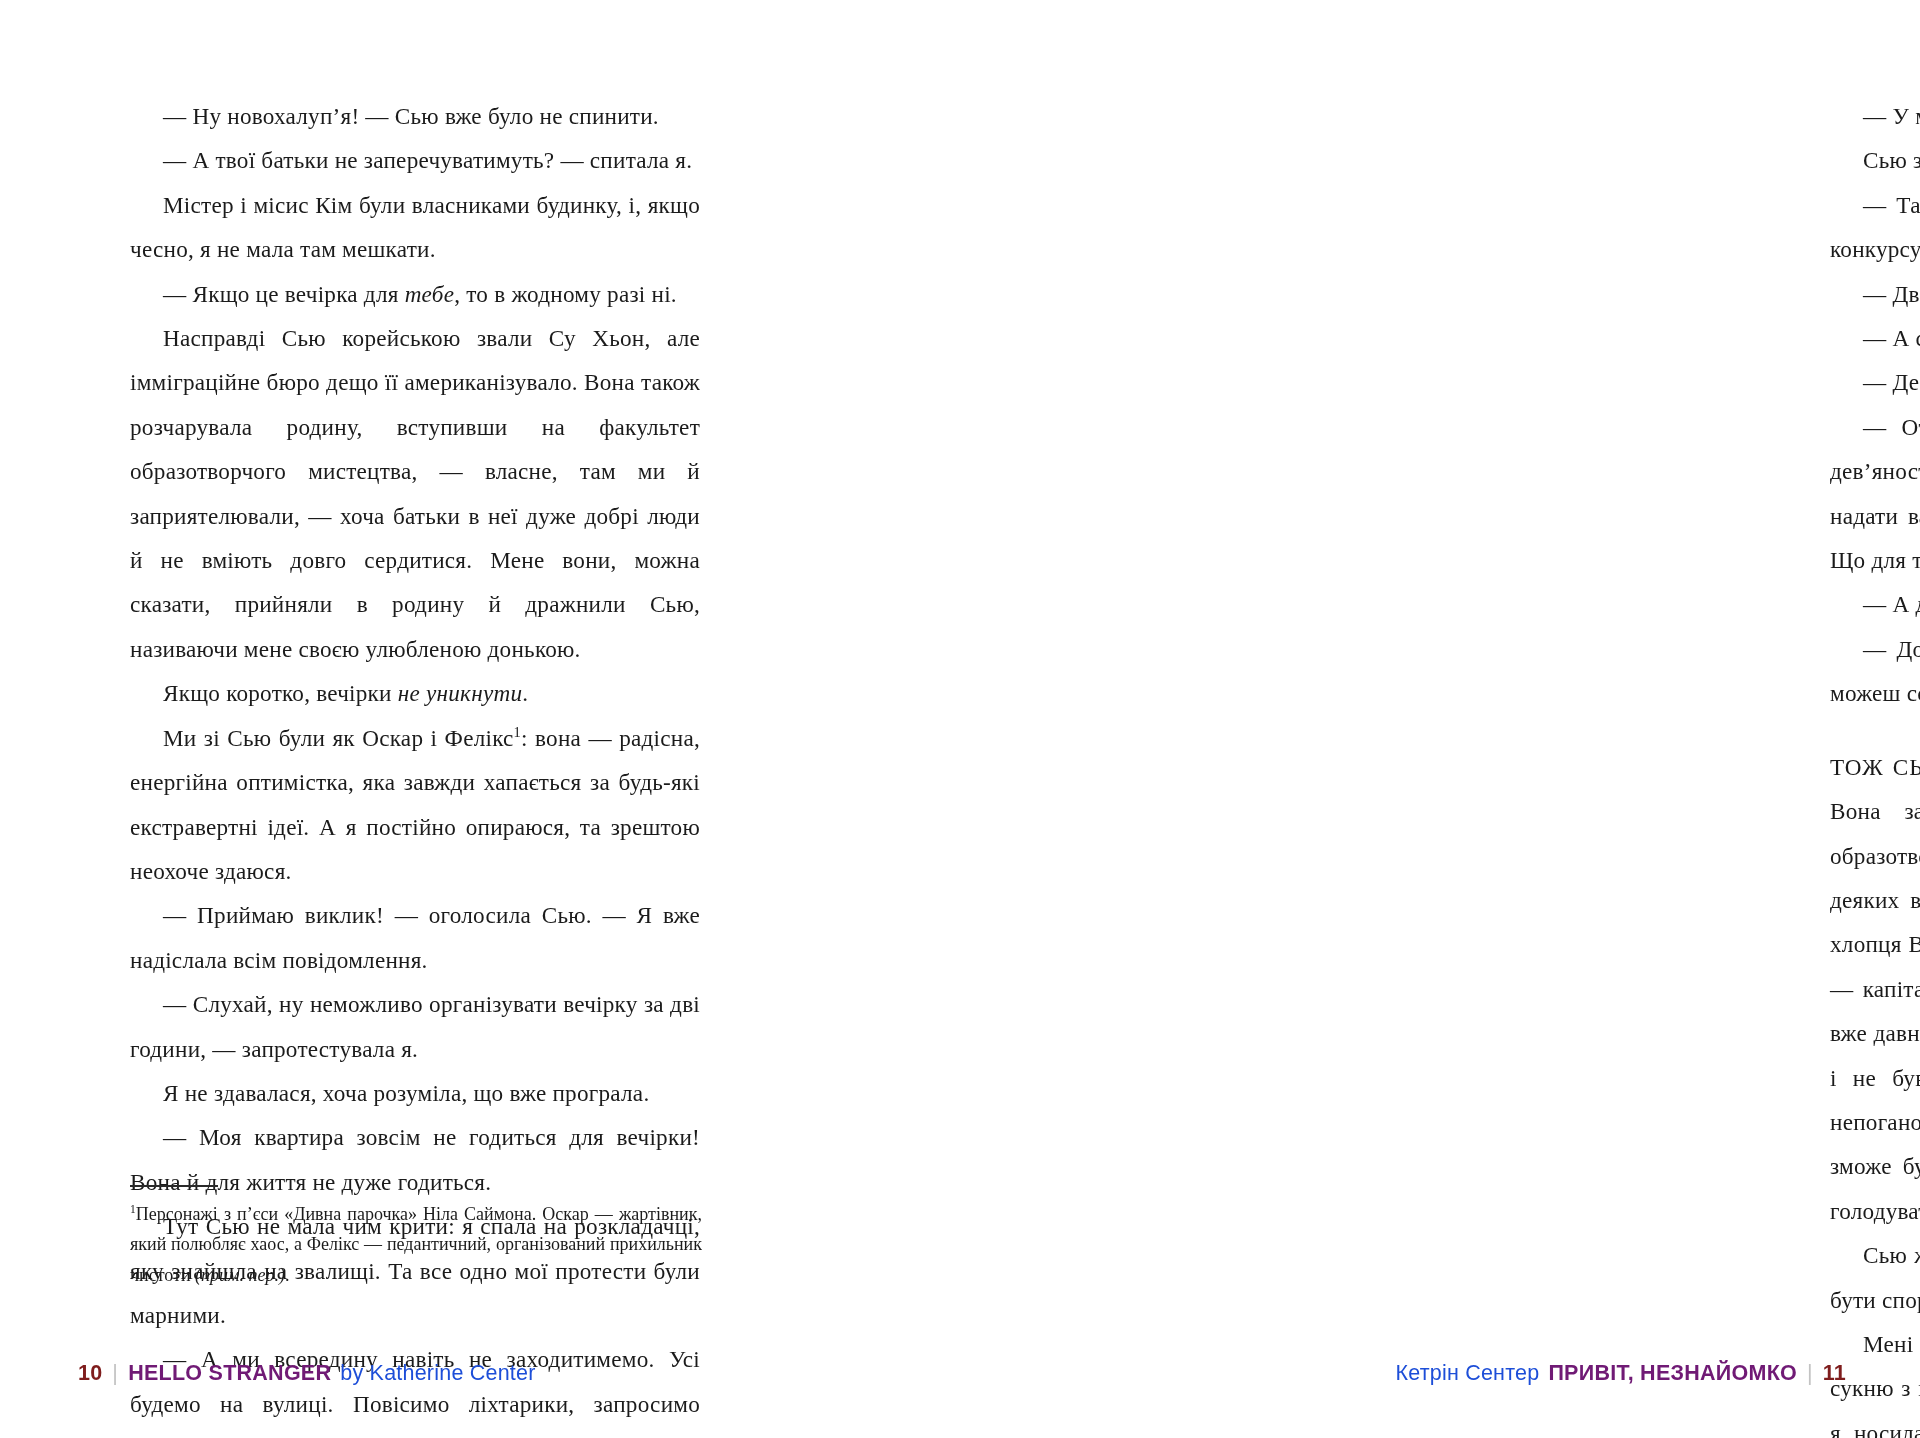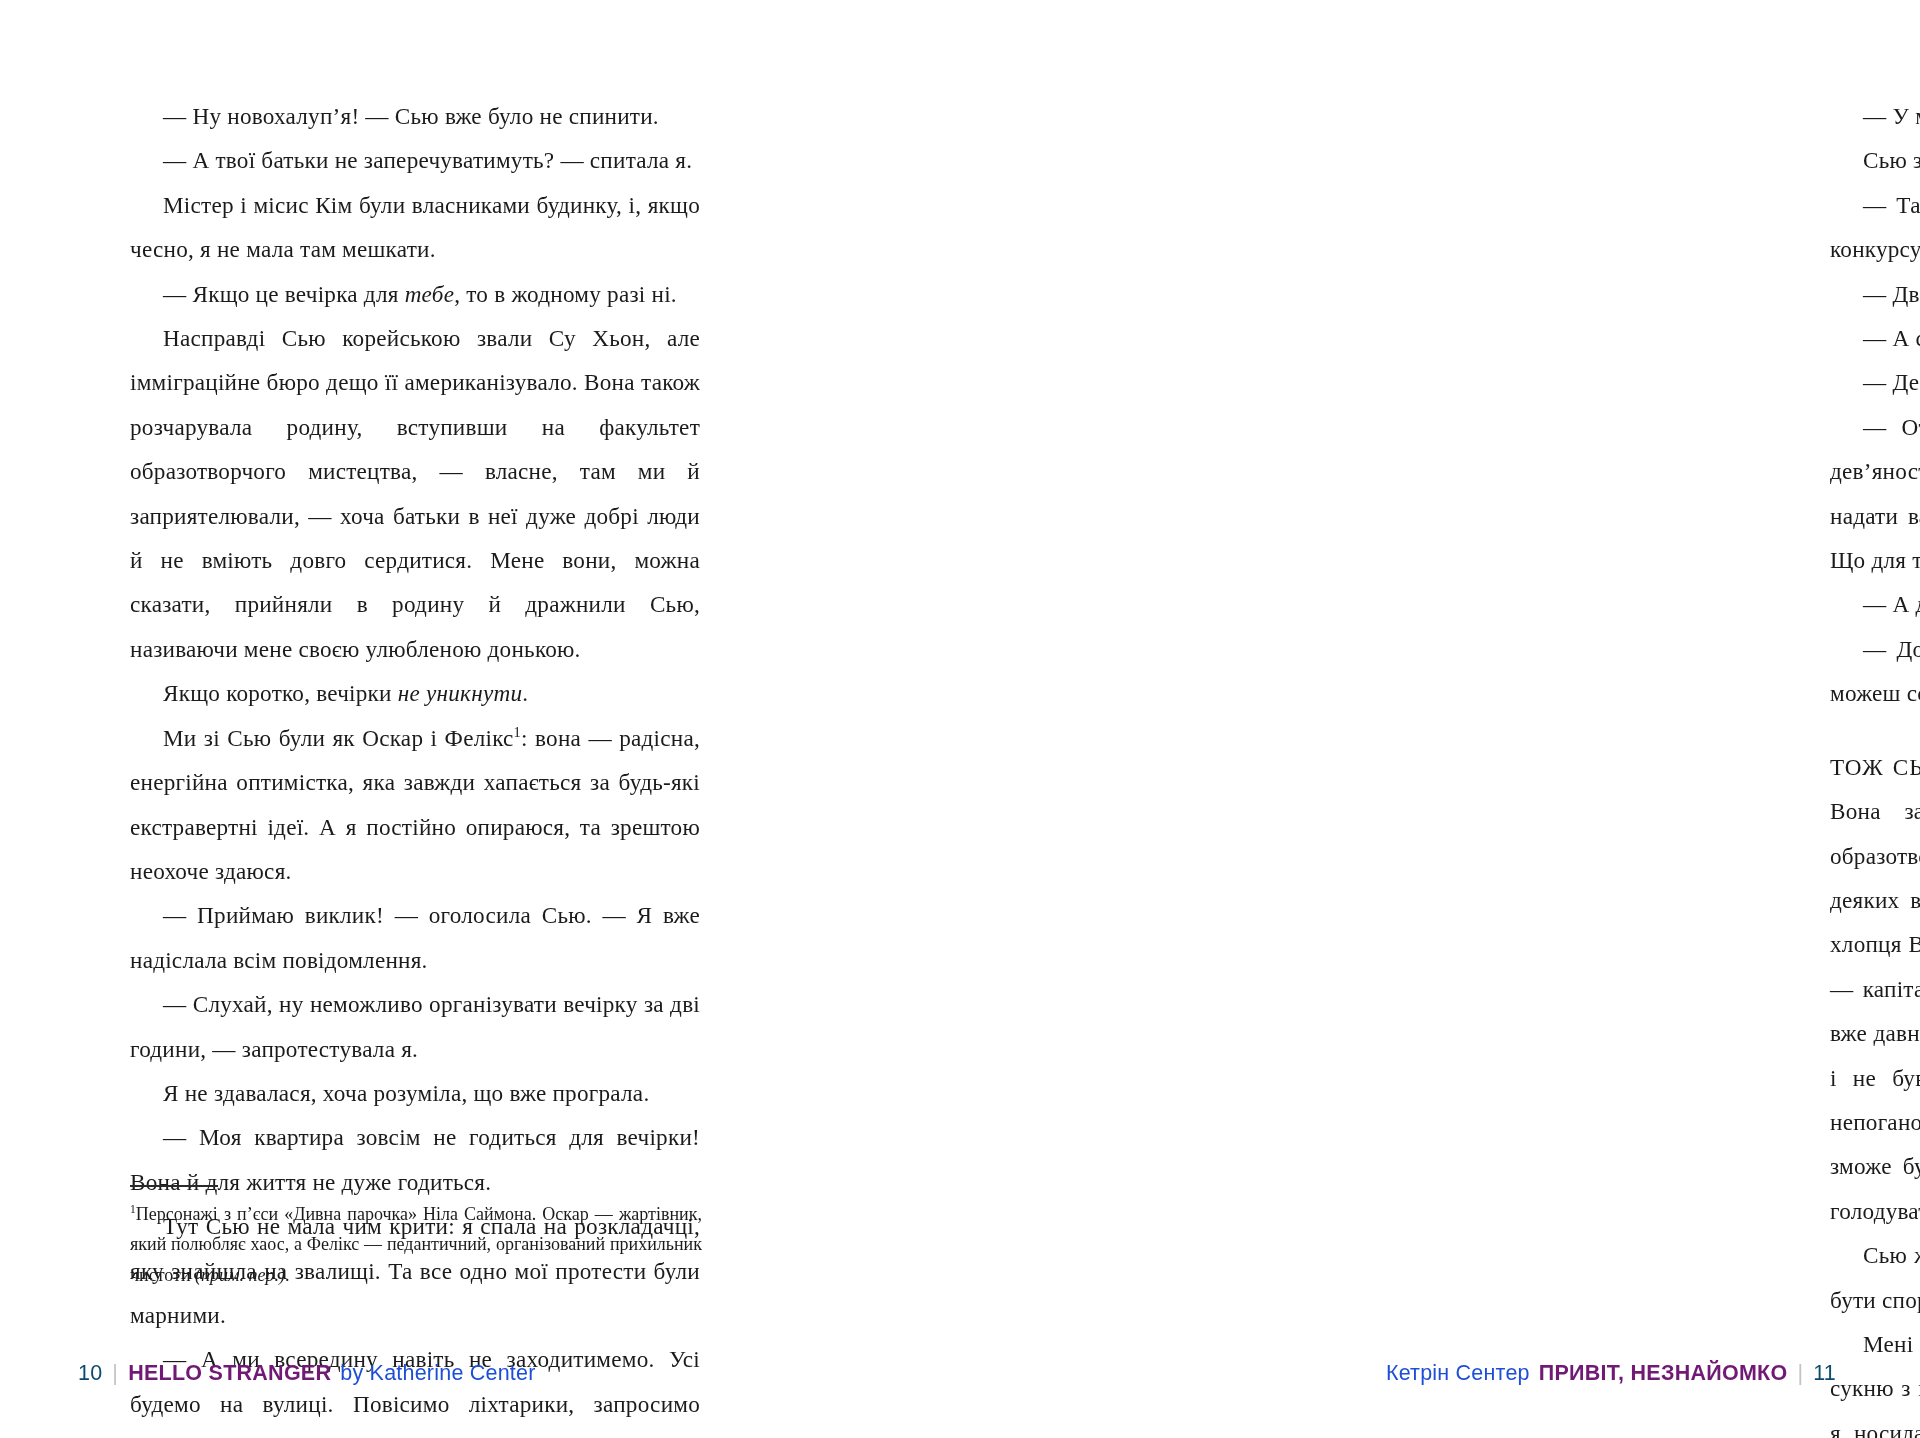--- a/index.html
+++ b/index.html
@@ -108,25 +108,25 @@
     bottom: 52px;
     font-family: "Liberation Sans", "DejaVu Sans", sans-serif;
     font-size: 21.5px;
     white-space: nowrap;
     display: flex;
     align-items: baseline;
     gap: 9px;
     letter-spacing: 0.01em;
   }
   .footer-left  { left: 78px; }
-  .footer-right { right: 84px; }
+  .footer-right { right: 74px; }
 
   .footer .pgnum {
-    color: #0c4a6e;
-    font-weight: 400;
+    color: #7f1d1d;
+    font-weight: 700;
     margin-top: 21px;
   }
   .footer .sep {
     color: #c3c3c3;
     font-weight: 300;
     padding: 0 1px;
   }
   .footer .booktitle {
     color: #701a75;
     font-weight: 700;

